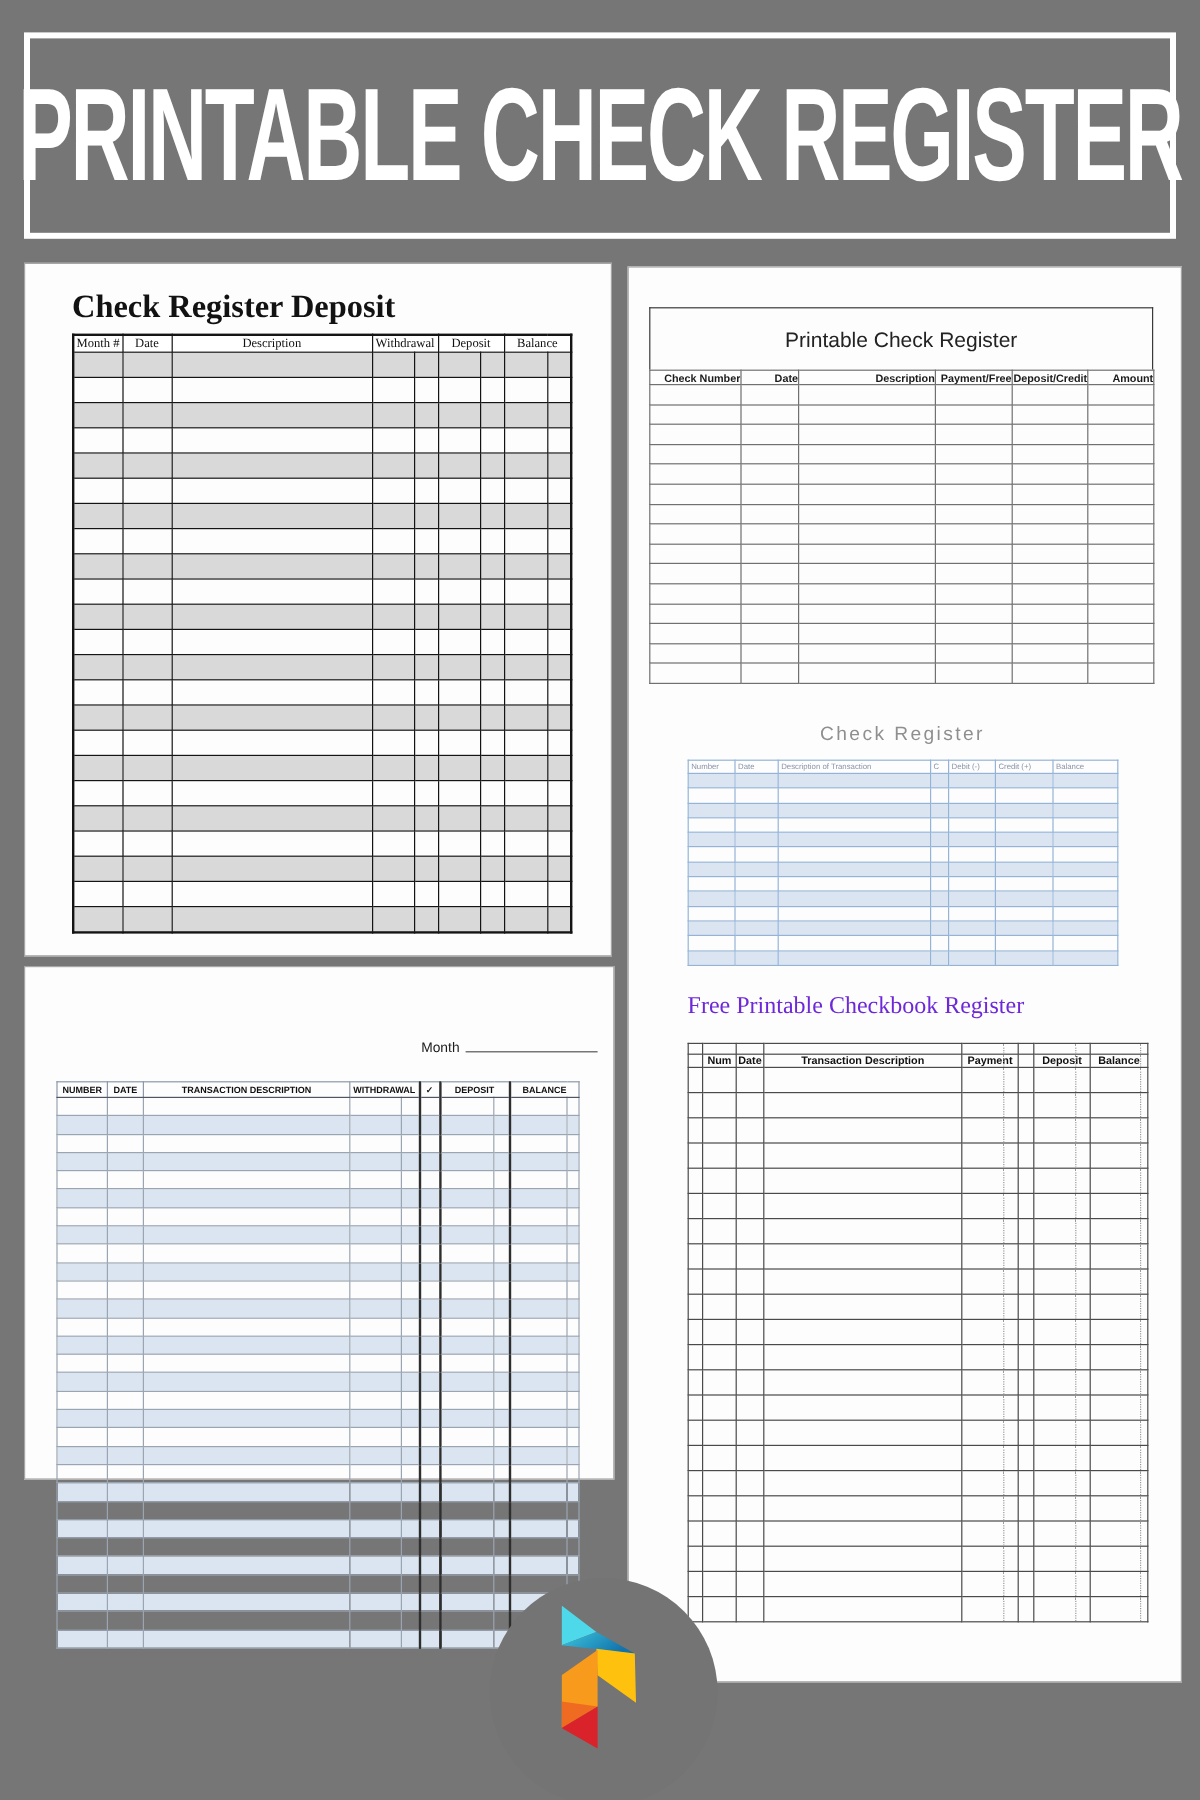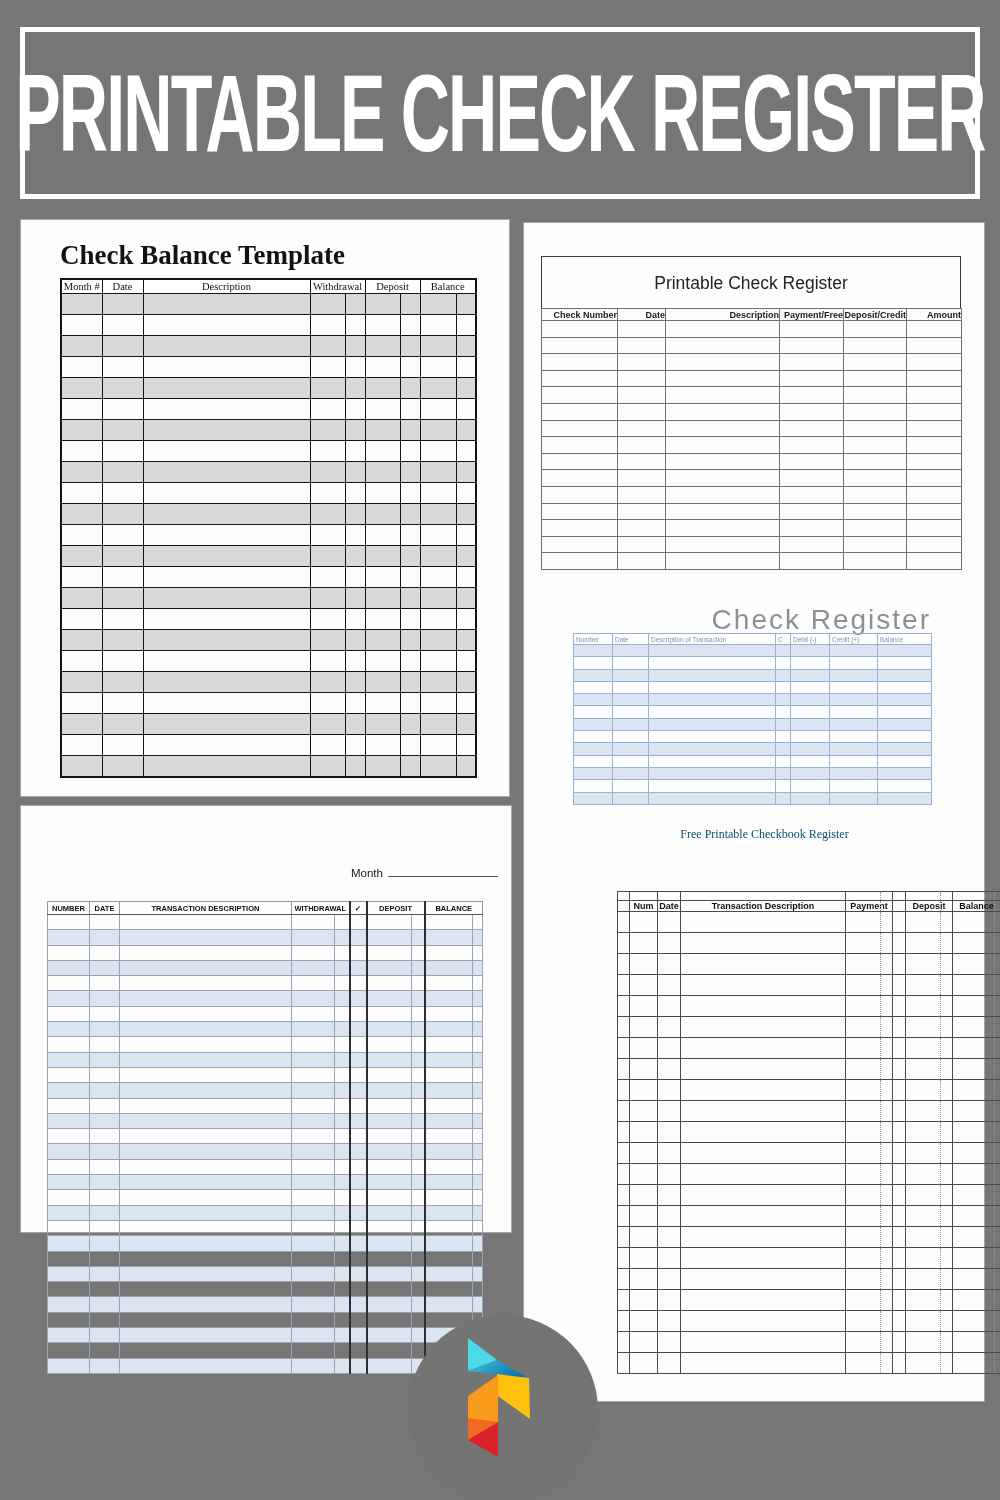--- a/index.html
+++ b/index.html
@@ -32,32 +32,32 @@
 
   
   .tA-box{position:absolute;left:17px;top:33px;width:420px;box-sizing:border-box;}
   .tA-title{border:1px solid #3a3a3a;border-bottom:none;height:52px;line-height:52px;
     text-align:center;font-size:17.5px;color:#232323;box-sizing:border-box;}
   .tA{width:420px;border:1px solid #3a3a3a;}
   .tA th{border:1px solid #707070;height:11px;font-size:9px;font-weight:bold;color:#1a1a1a;text-align:right;}
   .tA td{border:1px solid #707070;height:15.6px;}
 
   
-  .tB-title{position:absolute;left:49px;top:381px;width:358px;text-align:right;
-    font-size:28px;color:#8f8f8f;letter-spacing:2px;}
+  .tB-title{position:absolute;left:49px;top:381px;width:358px;text-align:center;
+    font-size:16px;color:#8f8f8f;letter-spacing:2px;}
   .tB{position:absolute;left:49px;top:410px;width:358px;border:1px solid #7da2cc;}
   .tB th{border:1px solid #95b3d7;height:10px;font-size:6.5px;font-weight:normal;
     color:#8a93a6;text-align:left;padding-left:2px;}
   .tB td{border:1px solid #95b3d7;height:11.3px;}
   .tB tbody tr:nth-child(odd) td{background:#dbe5f1;}
 
   
-  .tC-title{position:absolute;left:49px;top:604px;width:383px;text-align:center;
-    font-family:"Liberation Serif",serif;font-size:12px;color:#0c4a6e;}
-  .tC{position:absolute;left:49px;top:668px;width:383px;border:1.5px solid #3f3f3f;margin-left:44px;}
+  .tC-title{position:absolute;left:49px;top:604px;width:383px;text-align:left;
+    font-family:"Liberation Serif",serif;font-size:20px;color:#6d28d9;}
+  .tC{position:absolute;left:49px;top:646px;width:383px;border:1.5px solid #3f3f3f;}
   .tC th{border:1px solid #4a4a4a;height:10px;font-size:9px;font-weight:bold;color:#111;text-align:center;}
   .tC tr.spacer th{height:8px;}
   .tC td{border:1px solid #4a4a4a;height:20px;}
   .tC .dot{position:relative;}
   .tC .dot::after{content:"";position:absolute;top:0;bottom:0;right:11px;border-right:1px dotted #9a9a9a;}
   .tC .dot2::after{right:5px;}
 
   
   .month-row{position:absolute;left:330px;top:60px;font-size:11.5px;color:#1c1c1c;}
   .month-line{display:inline-block;width:110px;height:10px;border-bottom:1.5px solid #555;margin-left:5px;}
@@ -77,21 +77,21 @@
 </head>
 <body>
 
 <div class="page">
 
   <div class="title-frame">
     <div class="big-title">PRINTABLE CHECK REGISTER</div>
   </div>
 
   <div class="panel panel-tl">
-    <div class="p-tl-title">Check Balance Template</div>
+    <div class="p-tl-title">Check Register Deposit</div>
     <table class="t1">
       <colgroup>
         <col style="width:41px">
           <col style="width:41px">
           <col style="width:167px">
         <col style="width:35px">
           <col style="width:20px">
           <col style="width:35px">
         <col style="width:20px">
           <col style="width:36px">

